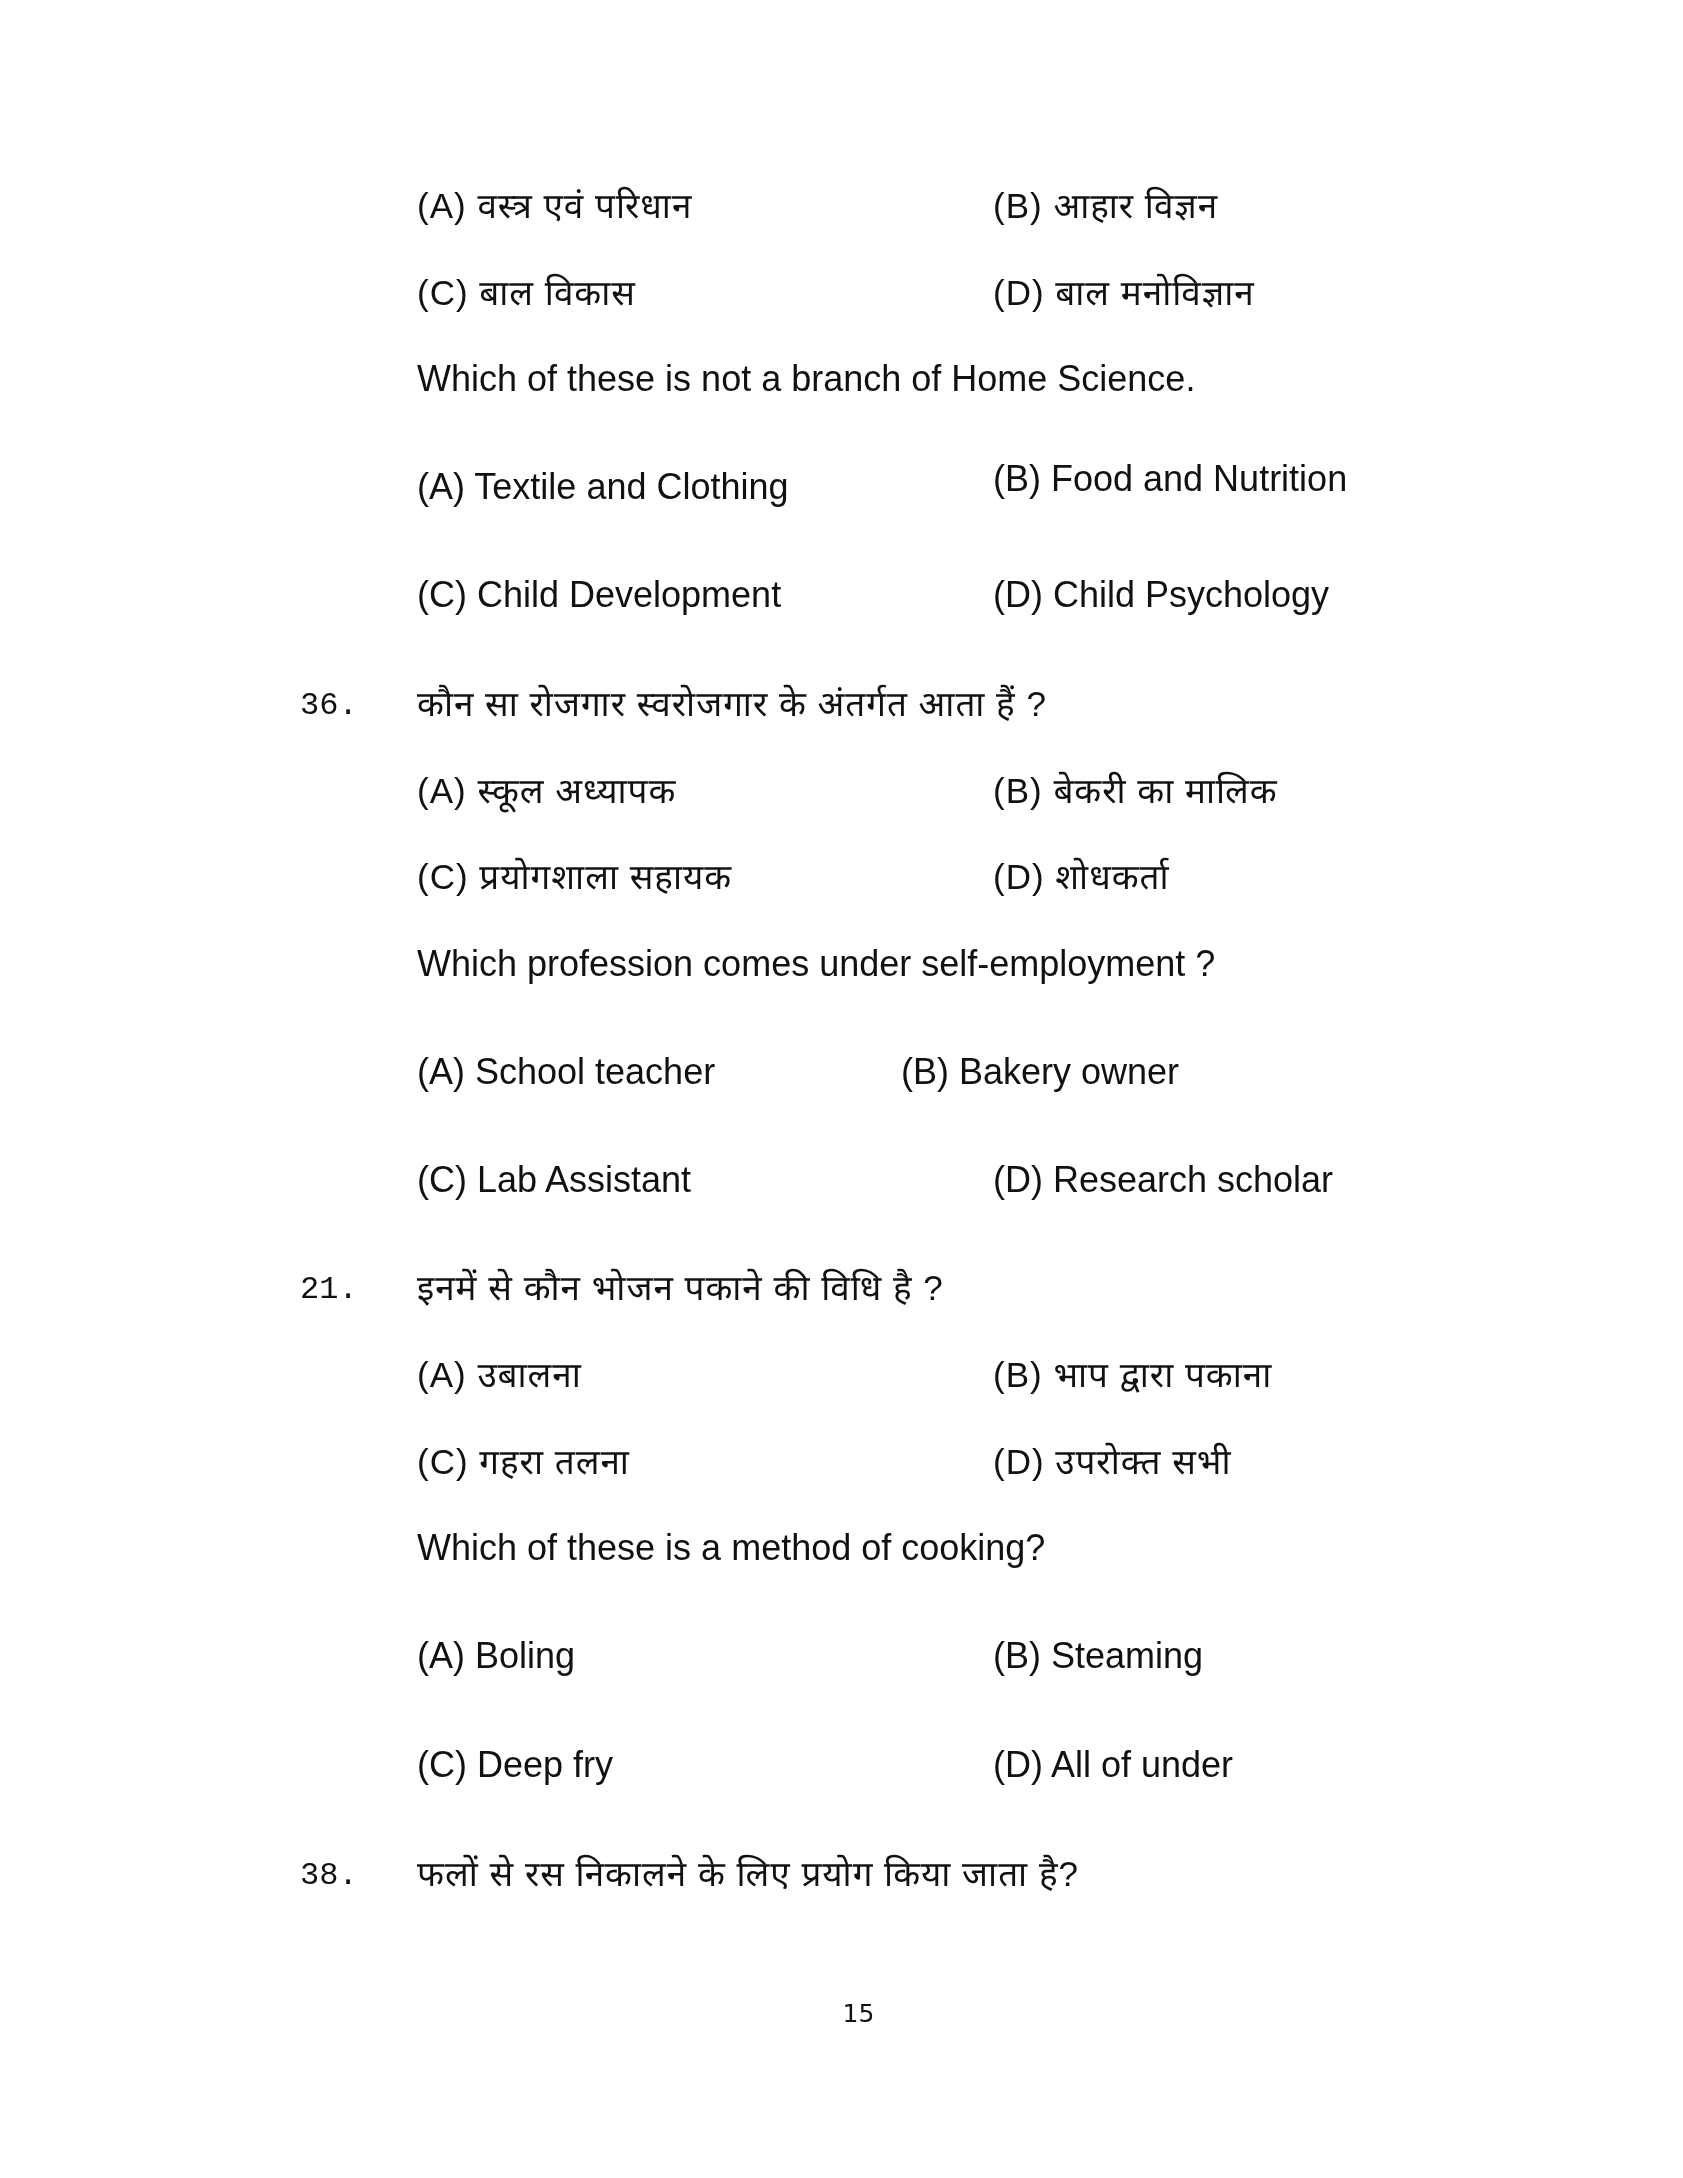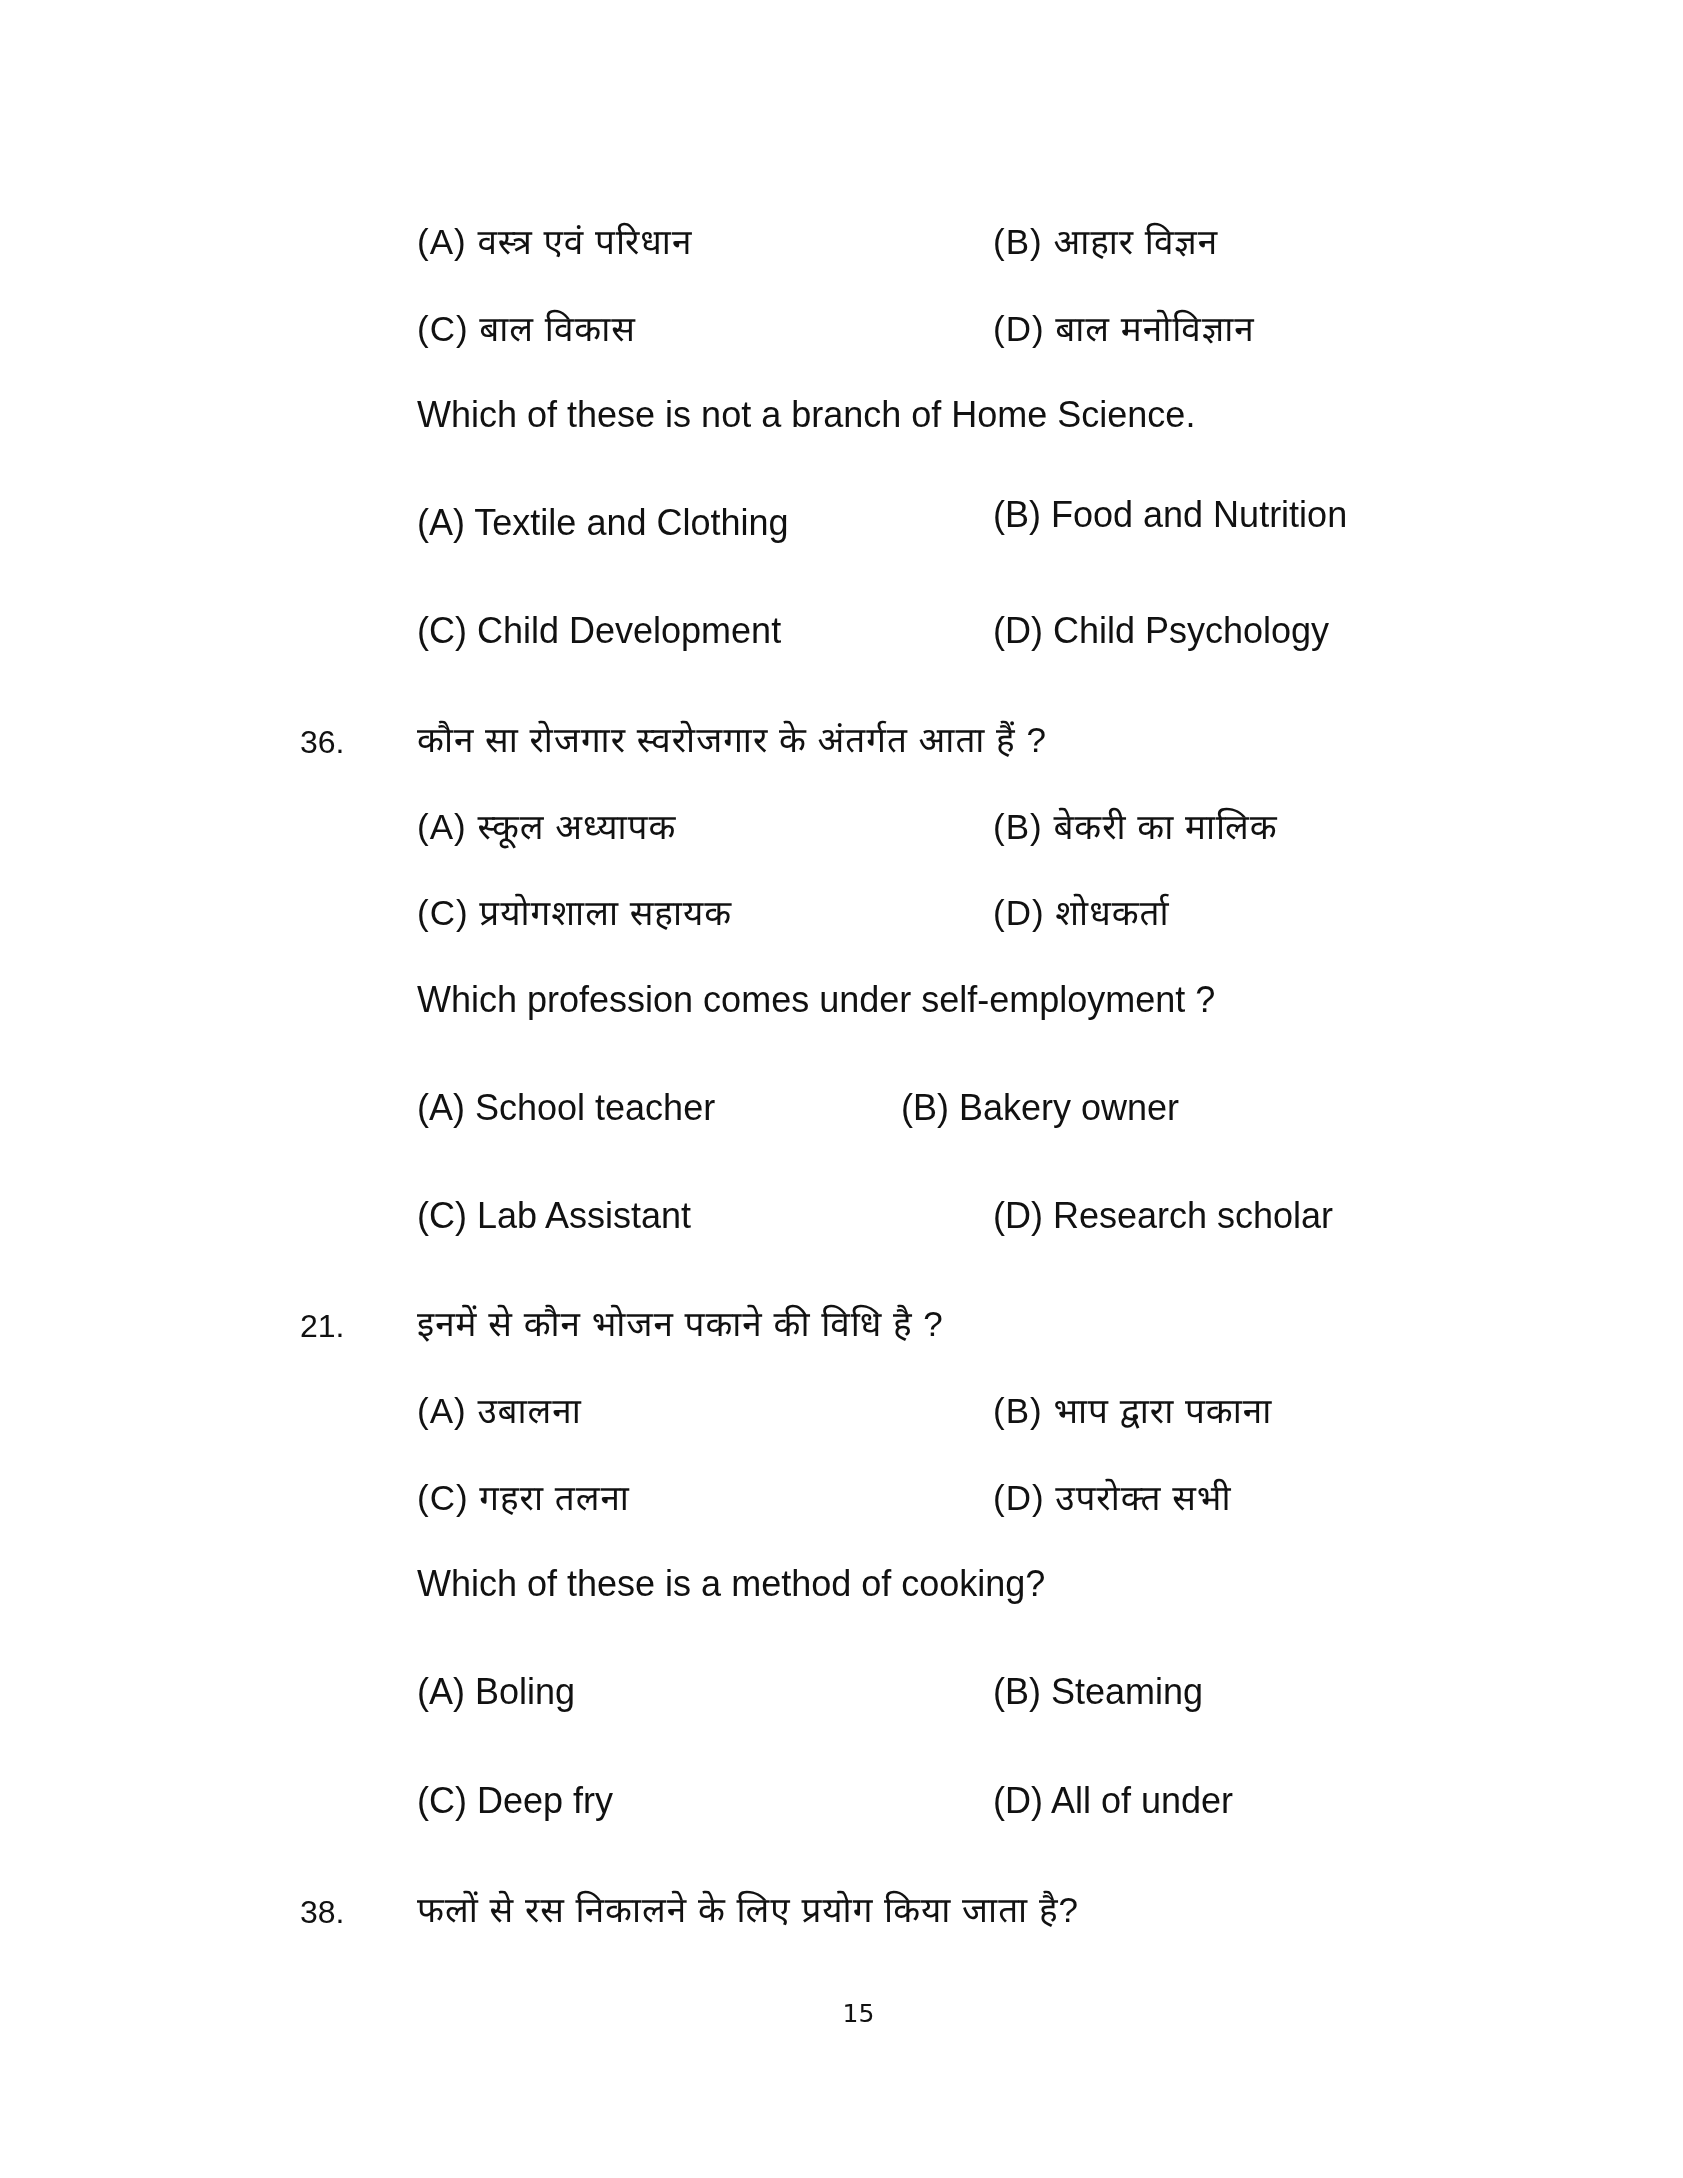--- a/index.html
+++ b/index.html
@@ -5,24 +5,23 @@
     html, body { margin: 0; padding: 0; background: #ffffff; }
     body {
       width: 1683px; height: 2178px; position: relative; overflow: hidden;
       font-family: "Liberation Sans", "DejaVu Sans", sans-serif;
       color: #111111;
     }
     .line {
       position: absolute; white-space: nowrap;
       font-size: 36px; line-height: 44px;
       transform: translateY(-50%);
-      margin-top: 36px;
     }
     .hi { font-size: 35px; letter-spacing: 1px; }
-    .num { left: 300px; font-size: 32px; }
+    .num { left: 300px; font-size: 32px; font-family: Liberation Mono, monospace; }
     .q { left: 417px; }
     .colB { left: 993px; }
     .colB-alt { left: 901px; text-align: right; }
     .page-num {
       position: absolute; left: 0; width: 1717px; text-align: center;
       font-family: "DejaVu Sans", sans-serif; font-size: 25px;
       top: 2013px; transform: translateY(-50%);
     }
   </style>
 </head>

